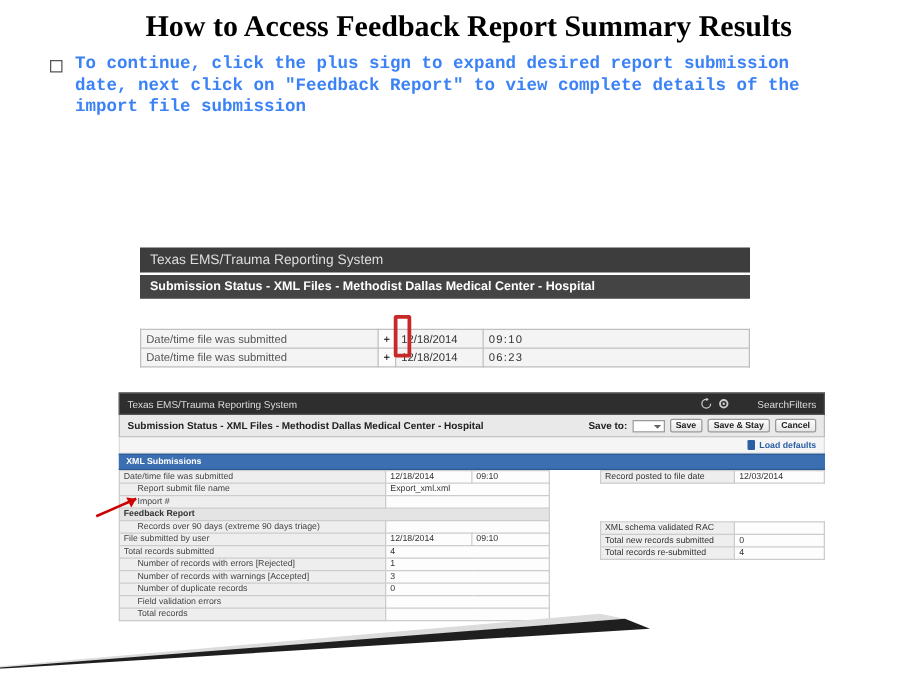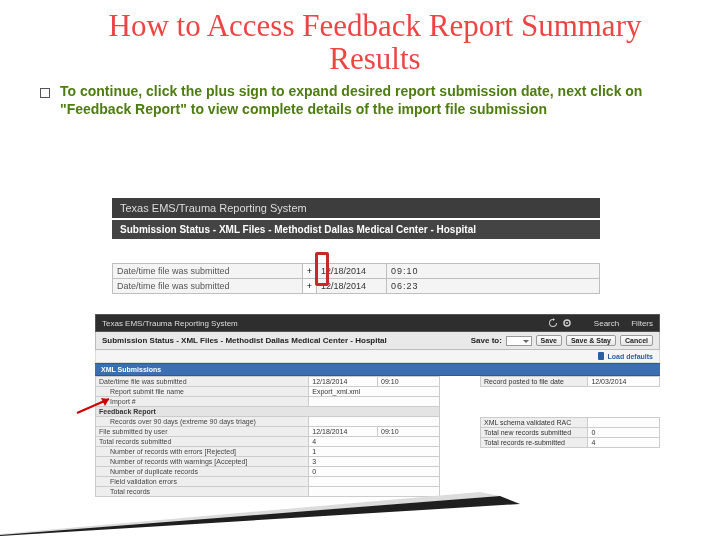--- a/index.html
+++ b/index.html
@@ -1,20 +1,20 @@
 <!DOCTYPE html>
 <html><head>
 <meta charset="utf-8">
 <style>
   * { box-sizing: border-box; margin: 0; padding: 0; }
   body { width: 720px; height: 540px; background: #fff; font-family: Verdana, Geneva, sans-serif; position: relative; overflow: hidden; }
-  .title { font-family: Georgia, 'Times New Roman', serif; font-size: 31px; font-weight: normal; color: #ef4444; text-align: center; line-height: 1.05; margin: 10px 40px 8px 70px; }
+  .title { font-family: Georgia, 'Times New Roman', serif; font-size: 24px; font-weight: bold; color: #000000; text-align: center; line-height: 1.05; margin: 10px 40px 8px 70px; }
   .bullet-area { display: flex; margin: 6px 40px 6px 40px; }
   .bullet-box { width: 10px; height: 10px; border: 1.5px solid #555; margin: 5px 10px 0 0; flex-shrink: 0; }
-  .bullet-text { font-family: Liberation Sans, sans-serif; font-size: 14px; font-weight: bold; color: #4d7c0f; line-height: 1.25; }
+  .bullet-text { font-family: Liberation Mono, monospace; font-size: 14px; font-weight: bold; color: #3b82f6; line-height: 1.25; }
 
   .shot1 { position: absolute; top: 198px; left: 112px; width: 488px; }
   .shot1-bar1 { background: #3d3d3d; color: #ddd; font-size: 11px; padding: 4px 8px; font-family: Arial, sans-serif; }
   .shot1-bar2 { background: #444; color: #fff; font-size: 10px; font-weight: bold; padding: 4px 8px; font-family: Arial, sans-serif; margin-top: 2px; }
   .tbl1 { border-collapse: collapse; width: 100%; margin-top: 24px; font-family: Arial, sans-serif; font-size: 9px; }
   .tbl1 td { border: 1px solid #bfbfbf; padding: 2px 4px; height: 14px; background: #f4f4f4; }
   .tbl1 td.label { width: 190px; color: #555; }
   .tbl1 td.expand { width: 14px; text-align: center; padding: 0; background: #fcfcfc; }
   .tbl1 td.date { width: 70px; color: #333; }
   .tbl1 td.time { color: #333; letter-spacing: 1px; }
@@ -89,21 +89,21 @@
     <span>Texas EMS/Trauma Reporting System</span>
     <span class="spacer"></span>
     <span class="top-icon"><svg viewBox="0 0 10 10">
           <path d="M5 1a4 4 0 1 0 4 4h-1a3 3 0 1 1-3-3v1l2-1.5L5 0z" fill="#ccc"></path>
         </svg></span>
     <span class="top-icon"><svg viewBox="0 0 10 10">
           <circle cx="5" cy="5" r="3" fill="none" stroke="#ccc" stroke-width="1.5"></circle>
           <circle cx="5" cy="5" r="1" fill="#ccc"></circle>
         </svg></span>
     <span class="btn btn-blue" style="margin-left:22px">Search</span>
-    <span class="btn" style="margin-left:12px">Filters</span>
+    <span class="btn" style="margin-left:0">Filters</span>
   </div>
   <div class="shot2-sub">
     <span>Submission Status - XML Files - Methodist Dallas Medical Center - Hospital</span>
     <span class="spacer"></span>
     <span>Save to:</span>
     <span class="sel">&nbsp;&nbsp;&nbsp;&nbsp;&nbsp;</span>
     <span class="btn">Save</span>
     <span class="btn">Save &amp; Stay</span>
     <span class="btn">Cancel</span>
   </div>

